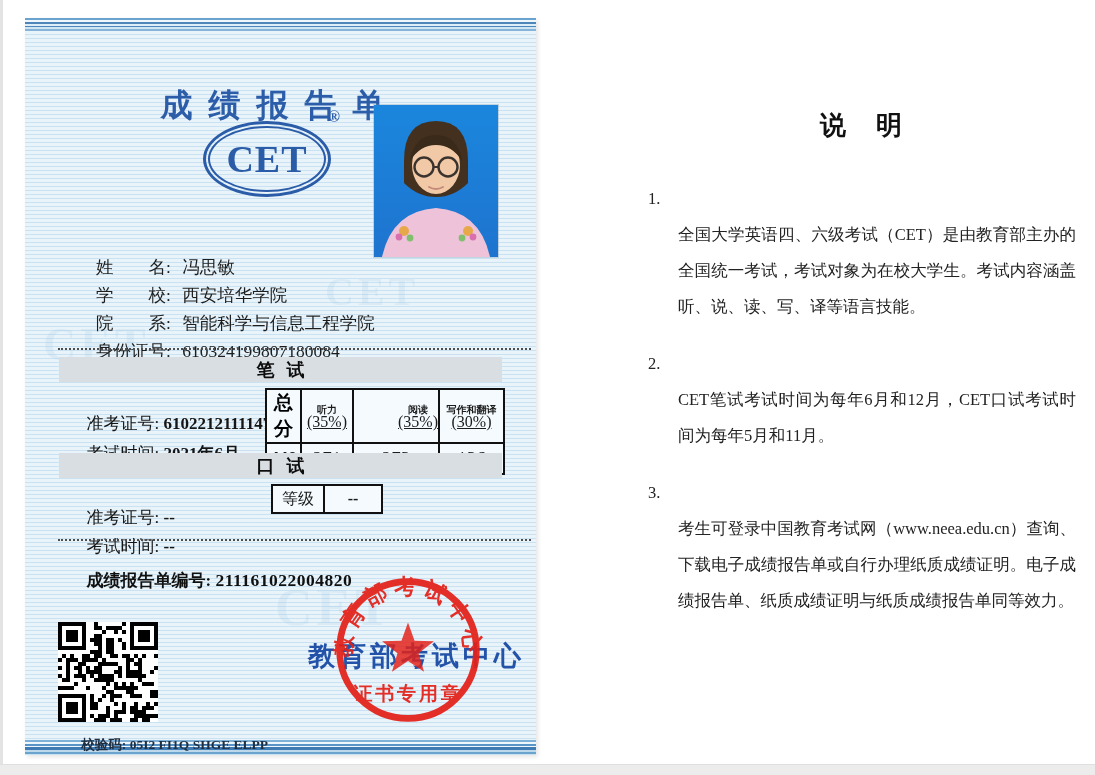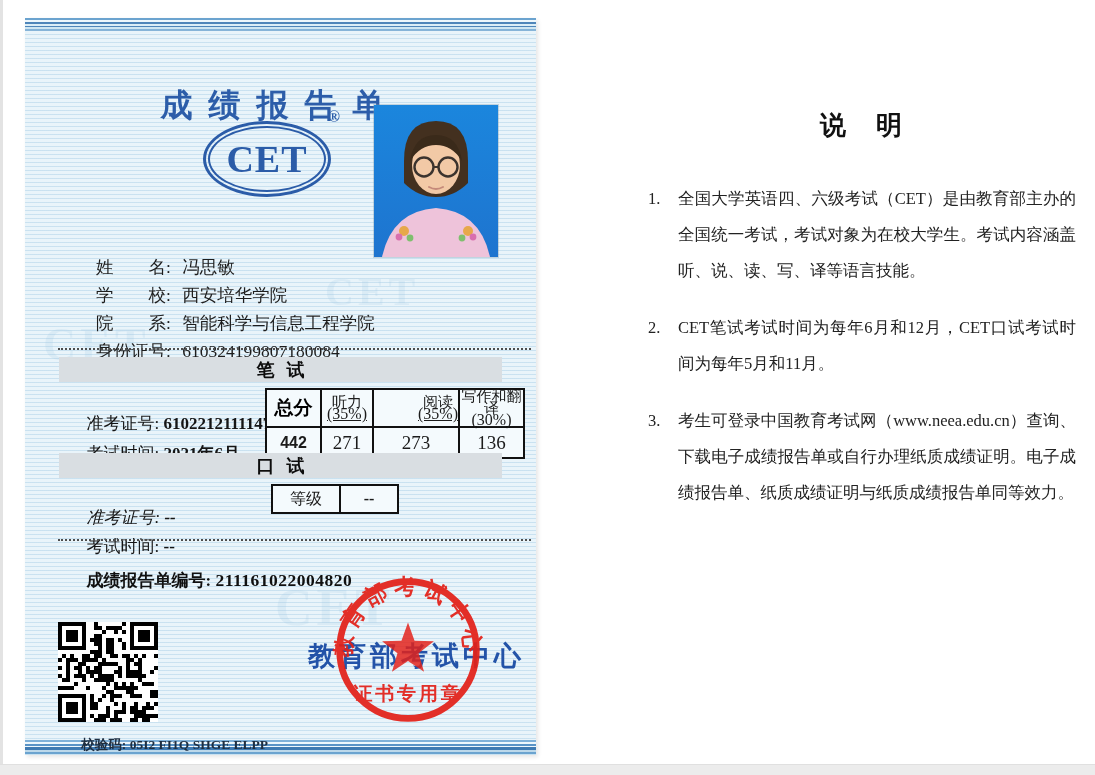--- a/index.html
+++ b/index.html
@@ -47,62 +47,62 @@
   .section-bar { position:absolute; left:34px; width:443px; height:25px; background:#d9dee2;
     display:flex; align-items:center; justify-content:center;
     font-family:"Liberation Sans","DejaVu Sans",sans-serif; font-weight:bold; font-size:18px; color:#0d0d0d; letter-spacing:12px; text-indent:12px; }
   .bar-written { top:339px; }
   .bar-oral { top:435px; }
 
   .kv-row { position:absolute; left:36px; font-size:17px; white-space:pre; color:#151515; font-weight:500; }
   .kv-row .kv-value { font-weight:600; }
   .row-w-adm { top:374px; }
   .row-w-time { top:404px; }
-  .row-o-adm { top:468px;font-style:italic; }
+  .row-o-adm { top:468px; }
   .row-o-time { top:497px; }
 
   table.score { position:absolute; left:240px; top:370px; border-collapse:collapse;
     background:#f4fafd; font-family:"Liberation Serif",serif; }
   table.score th, table.score td { border:2px solid #111; text-align:center; vertical-align:middle; padding:0; }
-  .score .col-total { width:55px; }
+  .score .col-total { width:35px; }
   .score .col-p0 { width:52px; }
   .score .col-p1 { width:53px;padding-left:44px; }
   .score .col-p2 { width:65px; }
   .score .hrow { height:30px; }
   .score .vrow { height:31px; }
   .score .total-h { font-family:"Liberation Sans",sans-serif; font-size:19px; font-weight:bold; color:#000; }
-  .score .part-name { font-size:15px; font-weight:400; line-height:12px; display:block; }
+  .score .part-name { font-size:10px; font-weight:700; line-height:12px; display:block; }
   .score .part-weight { font-size:16px; font-weight:400; line-height:12px; display:block;text-decoration:underline; }
   .score .total-v { font-family:"Liberation Sans",sans-serif; font-size:16px; font-weight:bold; }
   .score .part-v { font-size:19px; }
 
   table.grade { position:absolute; left:246px; top:466px; border-collapse:collapse; background:#f4fafd; }
   table.grade td { border:2px solid #111; text-align:center; height:28px; font-size:16px; }
-  .grade .g-label { width:68px; font-family:"Liberation Sans",sans-serif; font-weight:500; }
+  .grade .g-label { width:52px; font-family:"Liberation Sans",sans-serif; font-weight:500; }
   .grade .g-value { width:58px; font-weight:bold; }
 
   .report-row { position:absolute; left:36px; top:531px; font-size:17px; font-weight:bold; white-space:pre; color:#101010; }
   .report-row .rep-value { font-size:17.5px; letter-spacing:.5px; }
 
   .qr { position:absolute; left:33px; top:604px; width:100px; height:100px; background:#fff; }
   .qr svg { display:block; width:100%; height:100%; shape-rendering:crispEdges; }
 
   .seal { position:absolute; left:307px; top:556px; width:152px; height:152px; z-index:2; opacity:.93; }
   .seal-overlay { position:absolute; left:283px; top:620px; z-index:1; font-size:27px; font-weight:bold;
     color:#2353a8; letter-spacing:4px; white-space:pre; font-family:"Liberation Sans",sans-serif; }
 
   .checkcode-row { position:absolute; left:36px; top:702px; font-size:13.5px; font-weight:bold; color:#1f2e40; white-space:pre; }
 
   
   .instructions { position:absolute; left:648px; top:108px; width:428px; }
   .ins-title { text-align:center; font-size:26px; font-weight:bold; color:#111; white-space:pre; letter-spacing:2px; }
   .ins-list { margin-top:38px; }
   .ins-item { display:flex; margin-bottom:21px; }
   .ins-num { width:30px; flex:0 0 30px; font-size:16.5px; color:#222; line-height:36px; }
-  .ins-text { flex:1; font-size:16.5px; color:#222; line-height:36px; text-align:justify; }
+  .ins-text { flex:1; font-size:16.5px; color:#222; line-height:36px; text-align:justify;margin-top:36px; }
 </style>
 </head>
 <body>
 
 <div class="page">
   <div class="left-edge"></div>
 
   <div class="cert">
     <div class="cert-border-top"></div>
     <div class="cert-border-bottom"></div>

